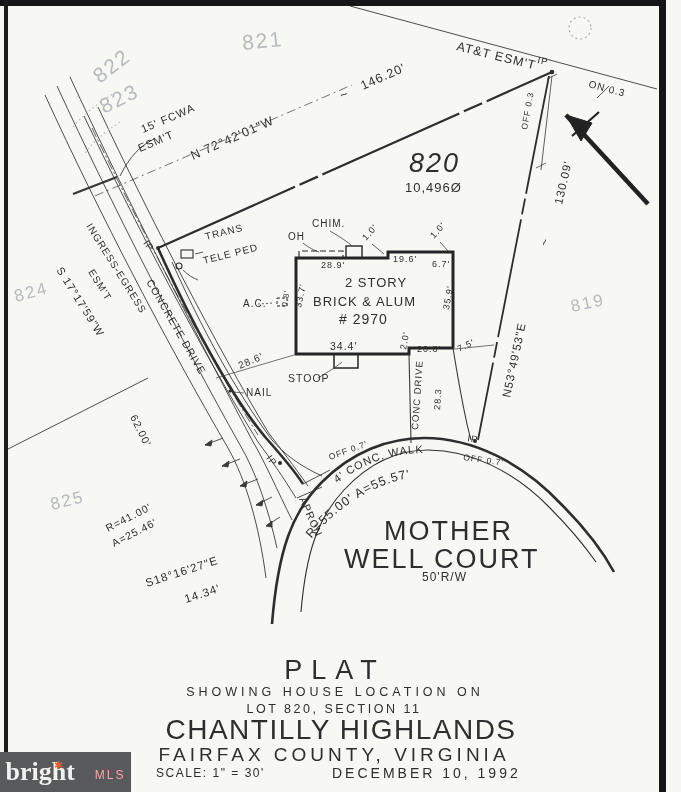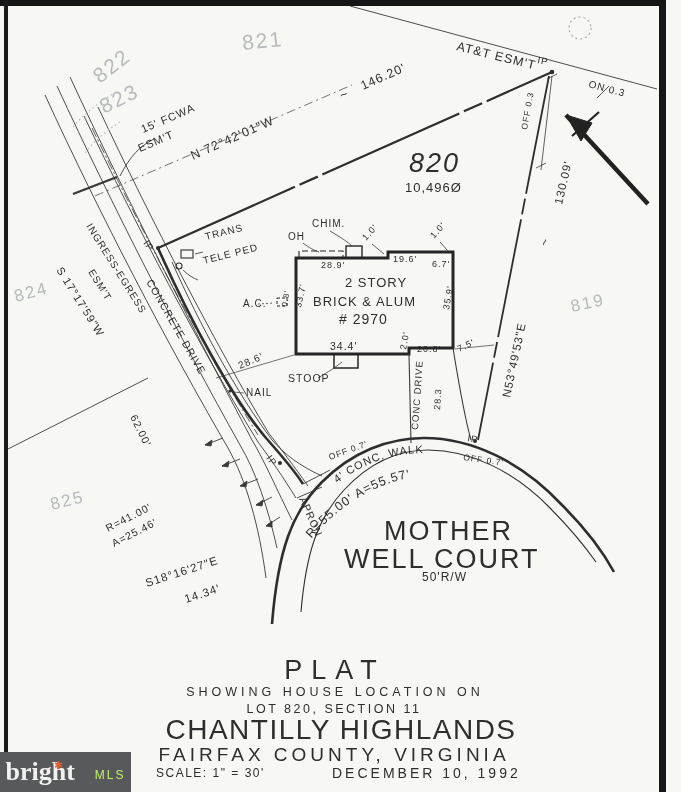--- a/index.html
+++ b/index.html
@@ -7,21 +7,21 @@
         font-family:"Liberation Sans",sans-serif;}
   svg text{fill:#2e2e2e;font-family:"Liberation Sans",sans-serif;}
   .t{letter-spacing:1px;}
   .faded{fill:#b6babd;letter-spacing:2px;}
   .big{letter-spacing:2px;}
   .brand{position:absolute;left:0;top:752px;width:131px;height:40px;background:#58595b;
          display:flex;align-items:center;justify-content:center;gap:20px;}
   .brand-word{color:#f1f1ef;font-family:"Liberation Serif",serif;font-size:26px;font-weight:bold;
               line-height:1;position:relative;}
   .brand-spark{color:#d9602f;font-size:11px;position:absolute;margin-left:-14px;margin-top:-14px;}
-  .brand-mls{color:#bef264;font-size:12px;letter-spacing:2px;margin-top:6px;}
+  .brand-mls{color:#fca5a5;font-size:12px;letter-spacing:2px;margin-top:6px;}
 </style>
 </head>
 <body>
 
 <div class="page">
 <svg width="681" height="792" viewBox="0 0 681 792">
 
   <rect x="0" y="0" width="681" height="792" fill="#f7f7f4"></rect>
 
   <rect x="0" y="0" width="666" height="6" fill="#161616"></rect>

